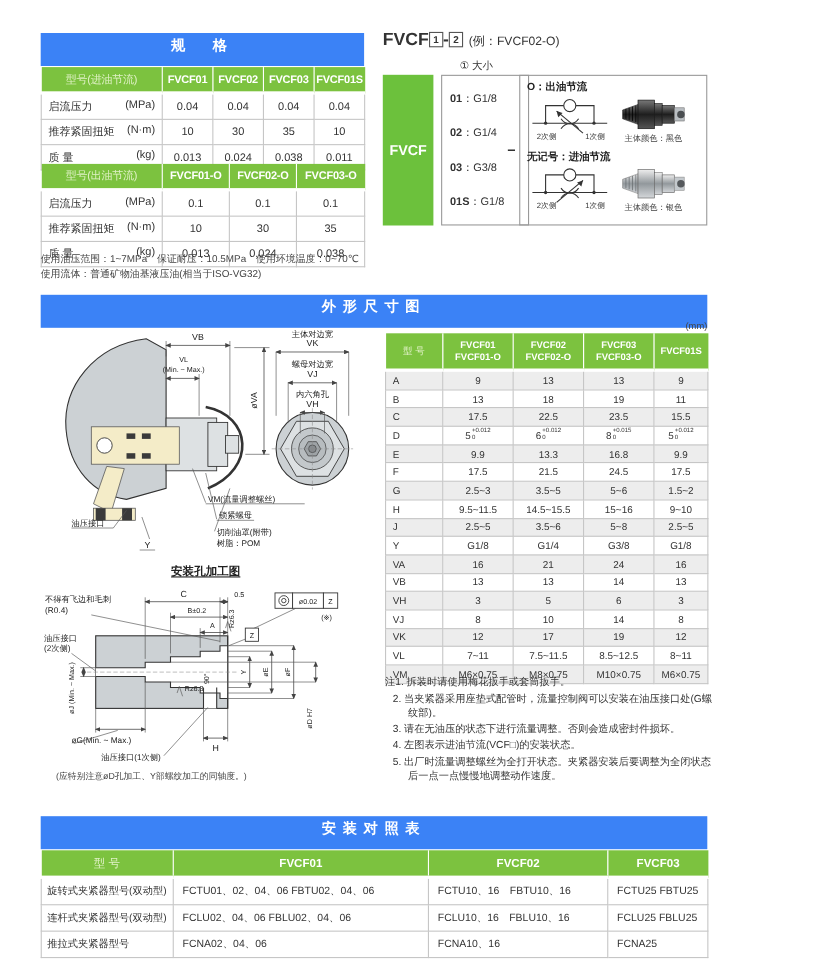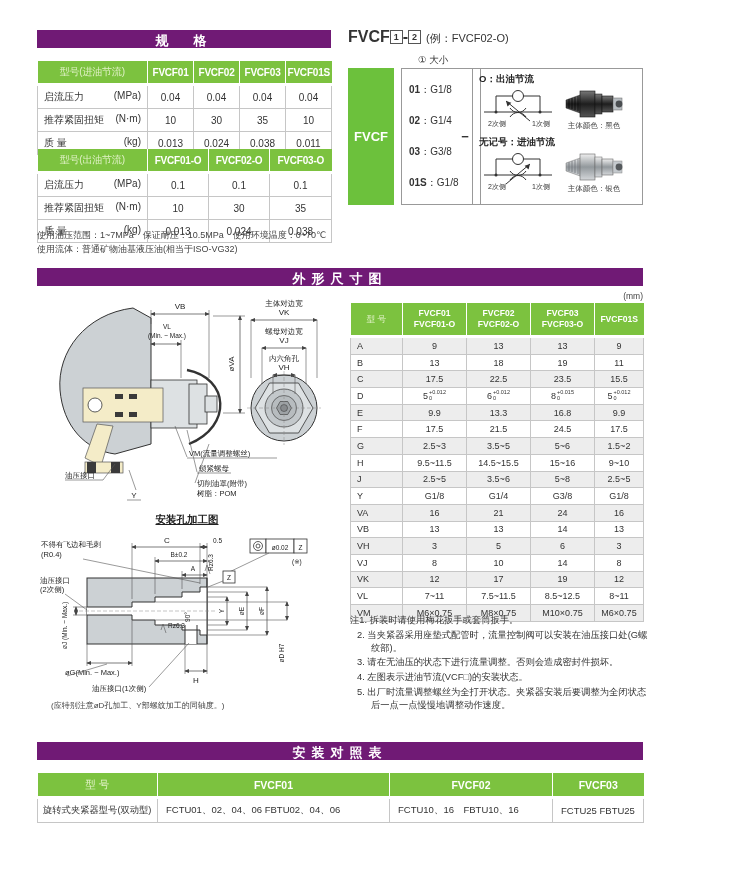--- a/index.html
+++ b/index.html
@@ -1,18 +1,18 @@
 <!DOCTYPE html>
 <html><head>
 <meta charset="utf-8">
 <style>
   html,body{margin:0;padding:0;background:#fff;}
   #page{position:relative;width:744px;height:889px;background:#fff;overflow:hidden;
         font-family:"Liberation Sans","DejaVu Sans",sans-serif;color:#333;}
-  .banner{position:absolute;height:18px;line-height:22px;background:#701a75;color:#fff;
+  .banner{position:absolute;height:30px;line-height:22px;background:#3b82f6;color:#fff;
           font-size:13px;font-weight:bold;text-align:center;letter-spacing:6px;}
   
   table{border-collapse:collapse;width:100%;table-layout:fixed;}
   thead th{background:#7cc23f;color:#fff;font-weight:bold;border-left:1px solid #fff;
            border-bottom:3px solid #fff;padding:2px 0;}
   thead th:first-child{border-left:none;color:#e0f1c6;font-weight:normal;}
   tbody td{border:1px solid #c6c6c6;text-align:center;background:#fff;}
   
   .spec-tbl{font-size:10px;}
   .spec-tbl thead th{height:18px;font-size:10px;letter-spacing:-0.2px;}
@@ -653,17 +653,29 @@
           <th>FVCF03</th>
         </tr>
       </thead>
       <tbody>
           <tr>
             <td>旋转式夹紧器型号(双动型)</td>
             <td>FCTU01、02、04、06  FBTU02、04、06</td>
             <td>FCTU10、16　FBTU10、16</td>
             <td>FCTU25 FBTU25</td>
           </tr>
+          <tr>
+            <td>连杆式夹紧器型号(双动型)</td>
+            <td>FCLU02、04、06  FBLU02、04、06</td>
+            <td>FCLU10、16　FBLU10、16</td>
+            <td>FCLU25 FBLU25</td>
+          </tr>
+          <tr>
+            <td>推拉式夹紧器型号</td>
+            <td>FCNA02、04、06</td>
+            <td>FCNA10、16</td>
+            <td>FCNA25</td>
+          </tr>
         </tbody>
     </table>
   </div>
 
 </div>
 
 </body></html>

